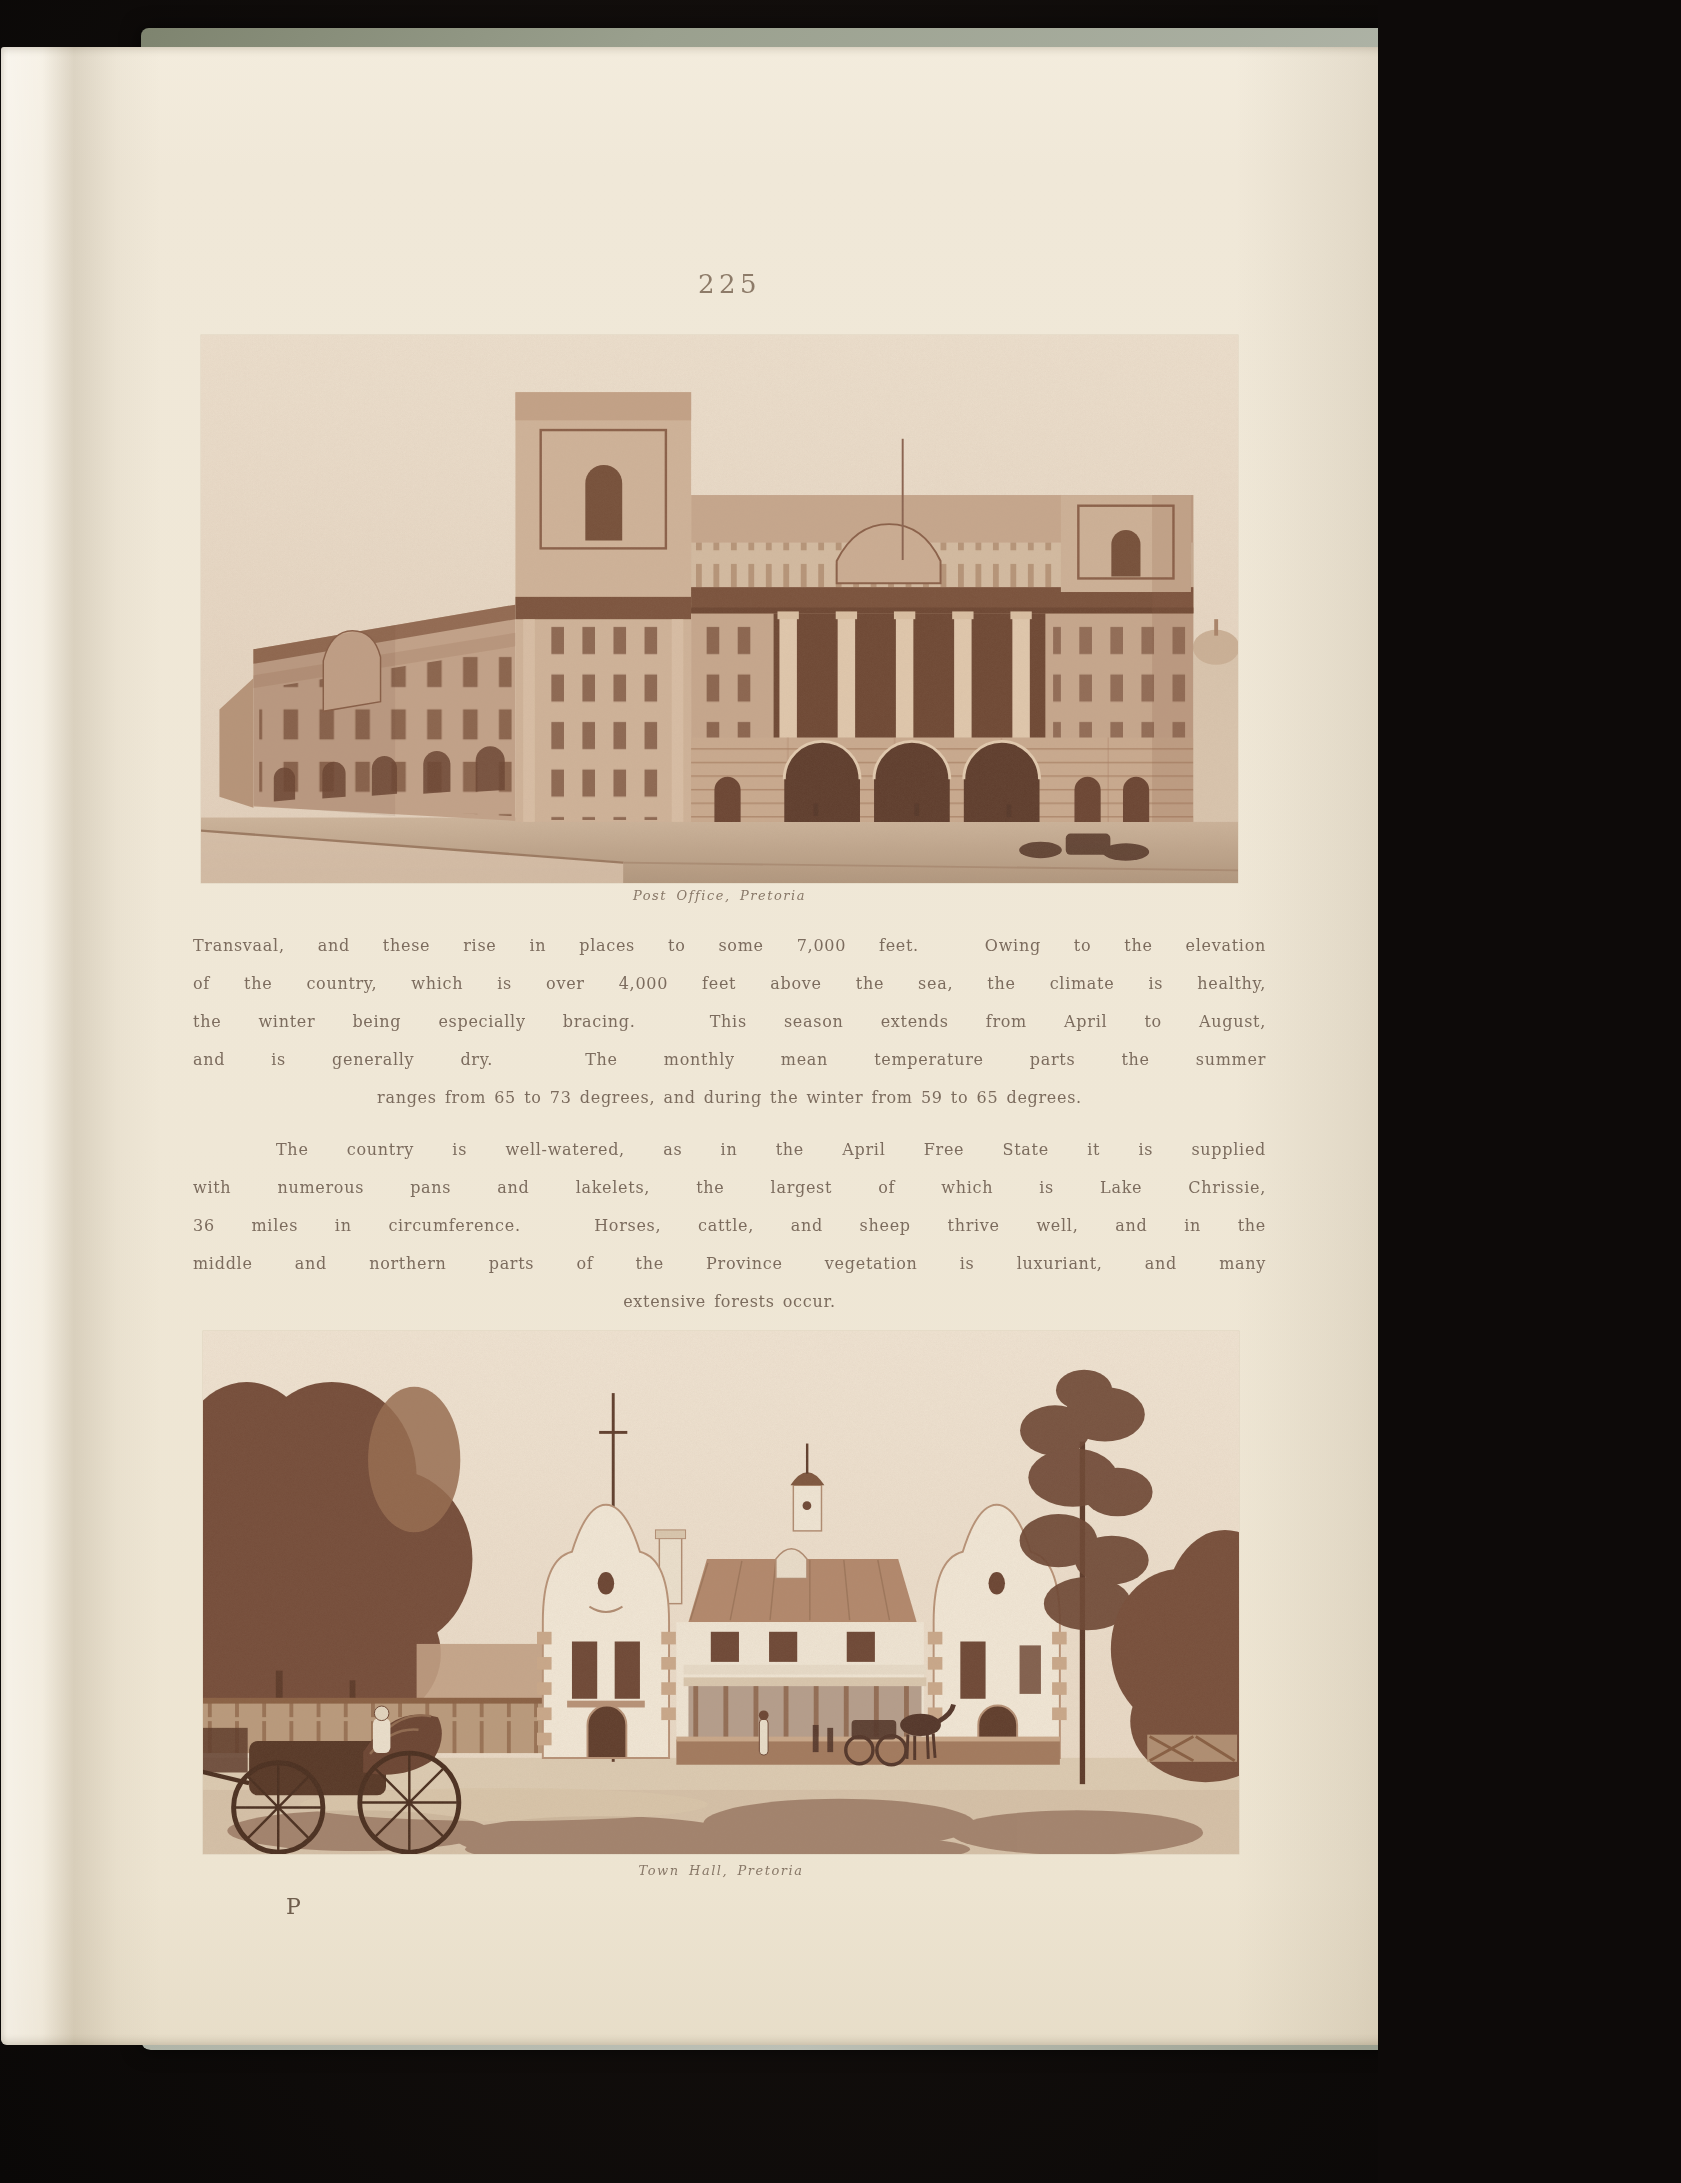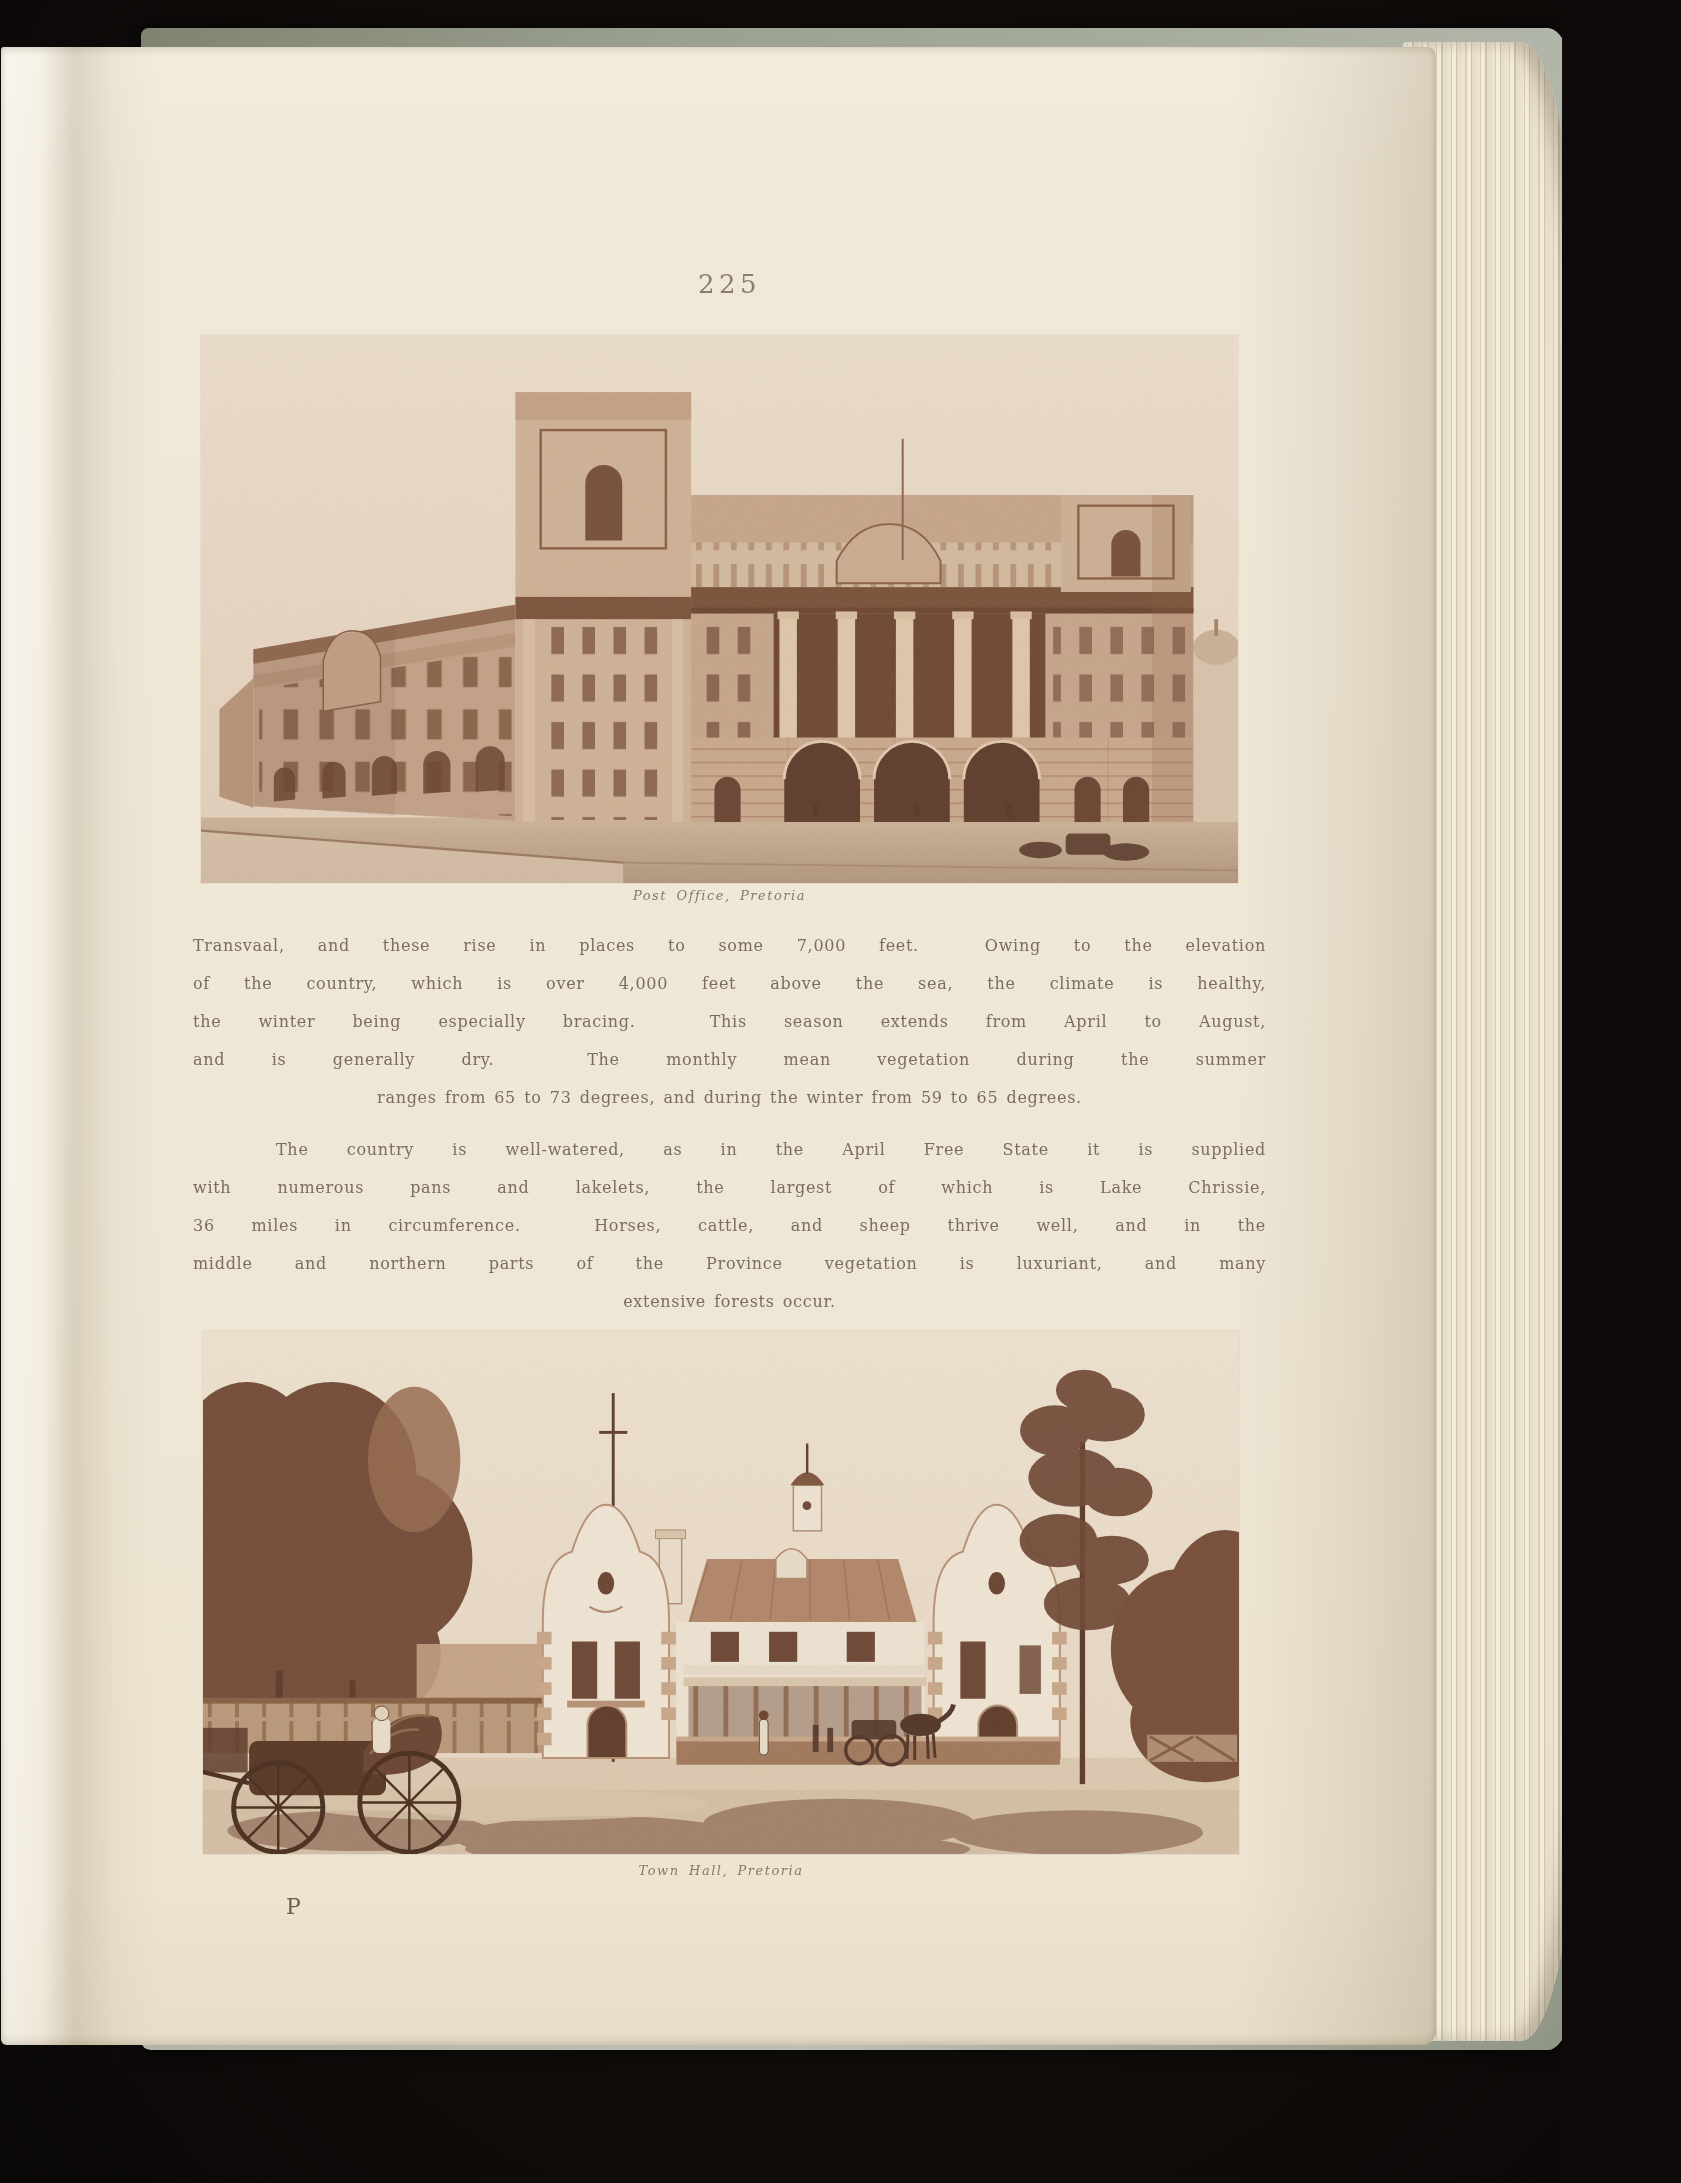--- a/index.html
+++ b/index.html
@@ -1,16 +1,16 @@
 <!DOCTYPE html>
 <html style="font-size:7.8px"><head>
 <meta charset="utf-8">
 <style>
   html,body{margin:0;padding:0;background:#0d0a09;}
-  .stage{position:relative;width:1562px;height:2183px;overflow:hidden;
+  .stage{position:relative;width:1378px;height:2183px;overflow:hidden;
     background:radial-gradient(ellipse at 55% 45%, #1a1512 0%, #120e0c 55%, #0a0807 100%);
     font-family:"DejaVu Serif","Liberation Serif",serif;}
   .cover{position:absolute;left:141px;top:28px;width:1465px;height:2022px;
     background:linear-gradient(125deg,#7e846f 0%,#9aa08e 18%,#aeb3a6 45%,#bcc0b6 72%,#8d9381 100%);
     border-radius:7.8px 58px 58px 9.7px / 7.8px 340px 340px 9.7px;
     box-shadow:0 0 19.4px rgba(0,0,0,.6);}
   .fore-edge{position:absolute;left:1403px;top:42px;width:176px;height:1999px;
     background:
       repeating-linear-gradient(90deg,#ece3d0 0 3.9px,#d8cdb6 3.9px 5.3px,#f3ecda 5.3px 9.2px,#cec4ac 9.2px 10.7px,#e7decb 10.7px 14.6px),
       #e6ddc9;
@@ -178,21 +178,21 @@
         <rect x="0" y="0" width="2137" height="1130" filter="url(#grain1)" opacity="0.5"></rect>
       </svg>
     </div>
     <div class="caption cap1">Post Office, Pretoria</div>
 
     <div class="body-text">
         <div class="para">
           <div class="line j">Transvaal, and these rise in places to some 7,000 feet.  Owing to the elevation</div>
           <div class="line j">of the country, which is over 4,000 feet above the sea, the climate is healthy,</div>
           <div class="line j">the winter being especially bracing.  This season extends from April to August,</div>
-          <div class="line j">and is generally dry.  The monthly mean vegetation during the summer</div>
+          <div class="line j">and is generally dry.  The monthly mean temperature parts the summer</div>
           <div class="line">ranges from 65 to 73 degrees, and during the winter from 59 to 65 degrees.</div>
         </div>
         <div class="para">
           <div class="line j ind">The country is well-watered, as in the April Free State it is supplied</div>
           <div class="line j">with numerous pans and lakelets, the largest of which is Lake Chrissie,</div>
           <div class="line j">36 miles in circumference.  Horses, cattle, and sheep thrive well, and in the</div>
           <div class="line j">middle and northern parts of the Province vegetation is luxuriant, and many</div>
           <div class="line">extensive forests occur.</div>
         </div>
       </div>

